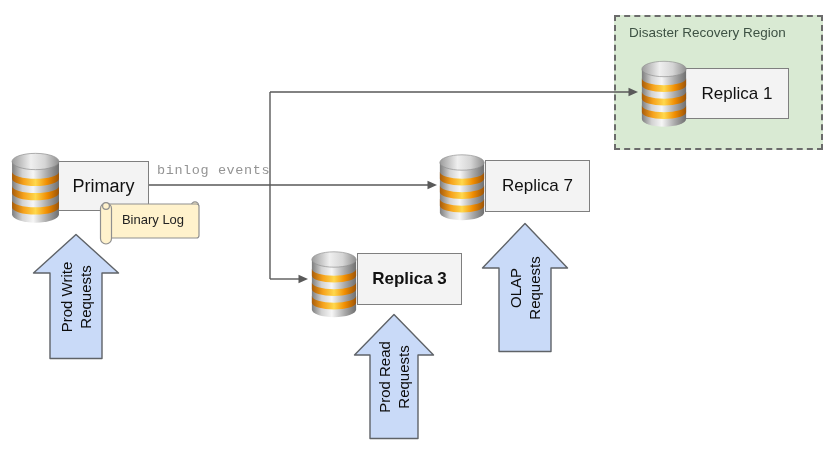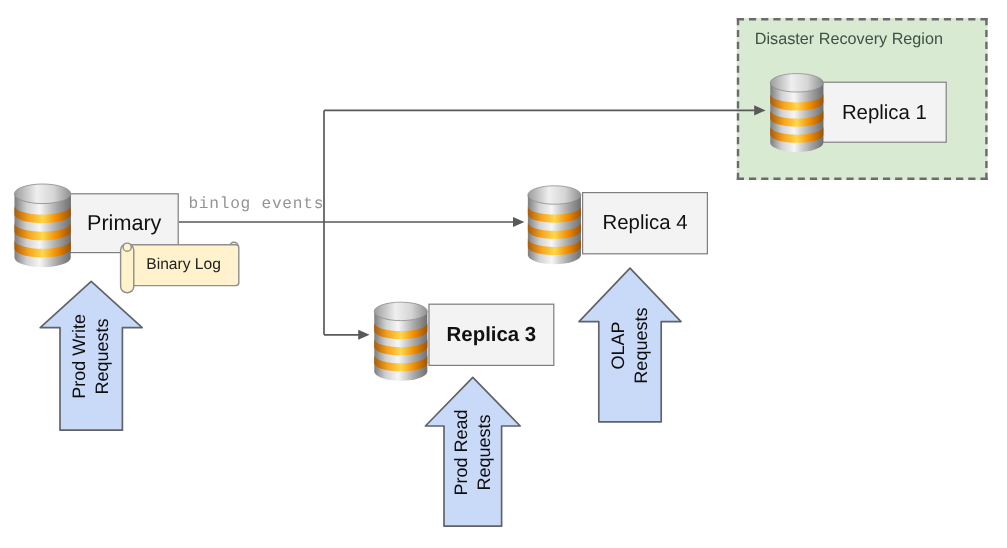--- a/index.html
+++ b/index.html
@@ -96,21 +96,21 @@
     </g>
   </svg>
 
   <div class="node-box primary">
     <span>Primary</span>
   </div>
   <div class="node-box r1">
     <span>Replica 1</span>
   </div>
   <div class="node-box r2">
-    <span>Replica 4</span>
+    <span>Replica 7</span>
   </div>
   <div class="node-box r3">
     <span>Replica 3</span>
   </div>
 
   <svg class="db-icon primary" viewBox="0 0 52 74">
       <use href="#db-symbol"></use>
     </svg>
   <svg class="db-icon r1" viewBox="0 0 52 74">
       <use href="#db-symbol"></use>

